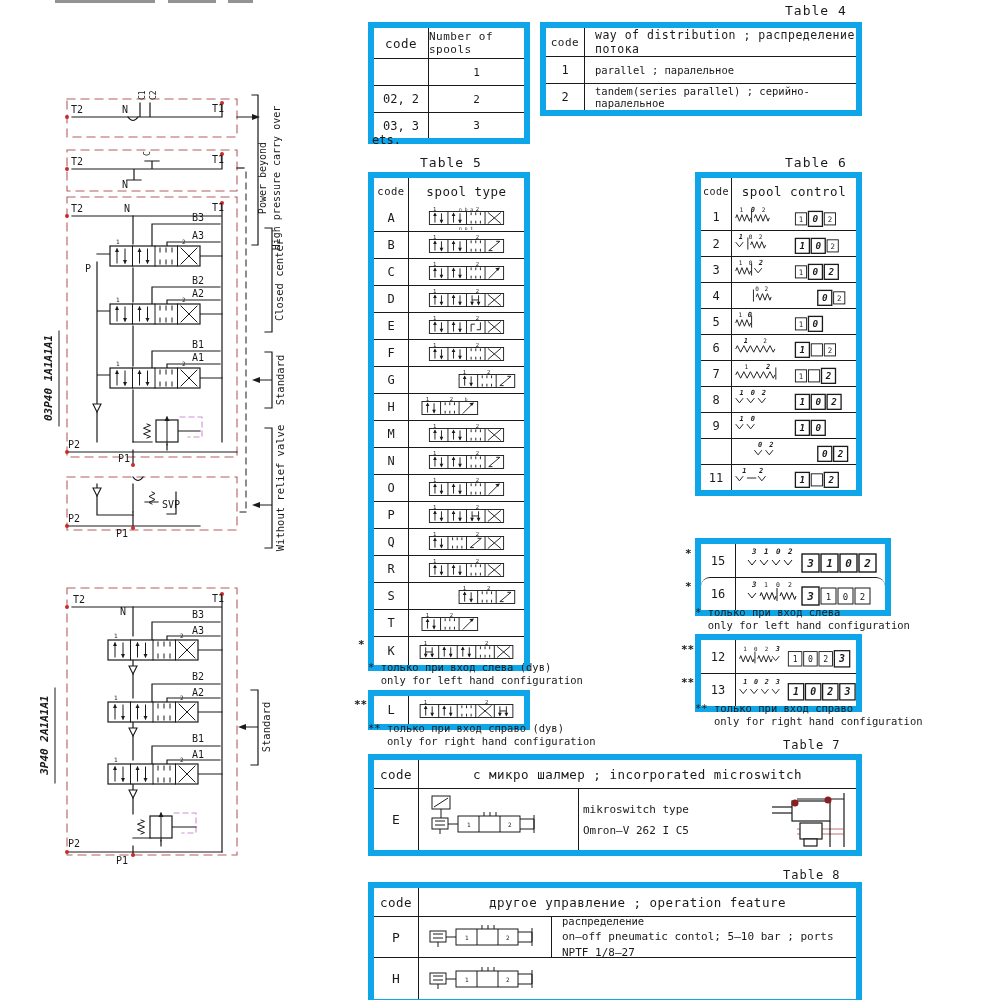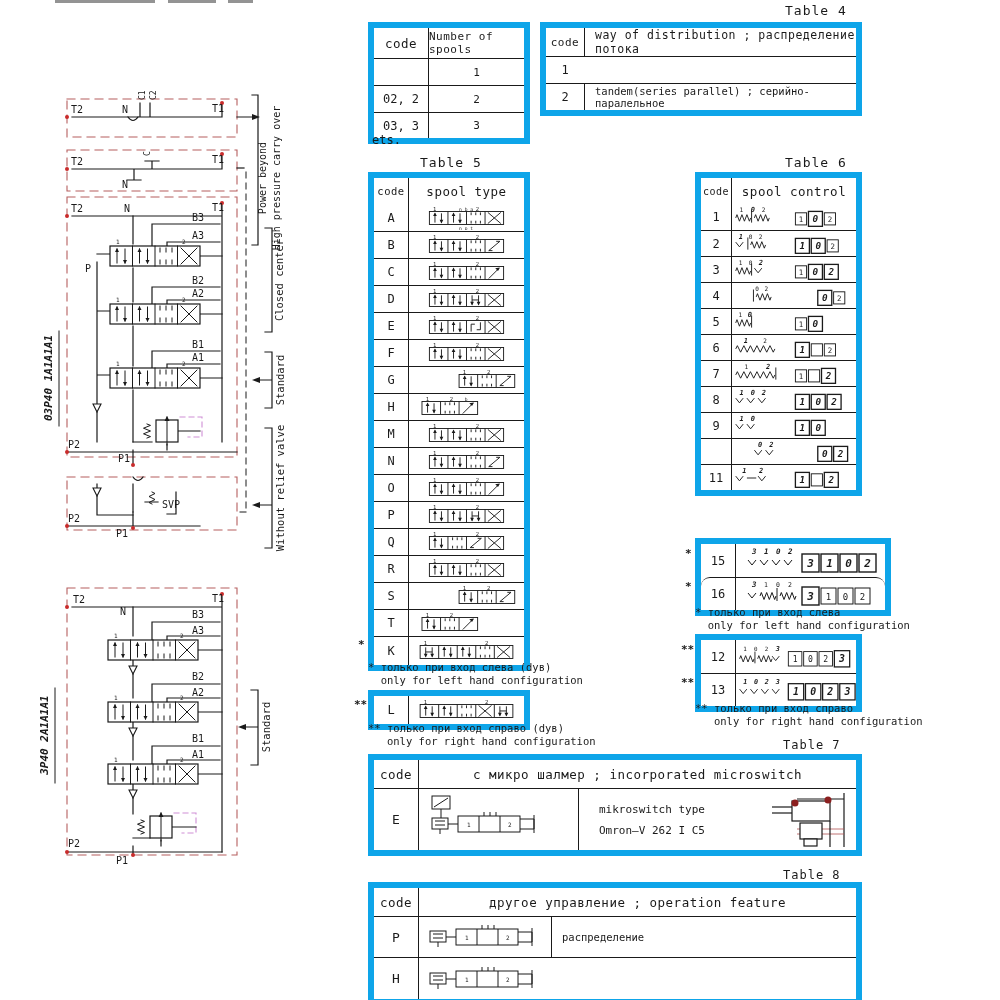--- a/index.html
+++ b/index.html
@@ -350,20 +350,21 @@
   <div class="note" style="left:372px;top:134px;font-size:12px">ets.</div>
 
   <div class="ttl" style="left:785px;top:3px">Table 4</div>
   <div class="tbl" style="left:540px;top:22px;width:322px">
     <div class="trow" style="height:28px">
       <div class="tcell hdr" style="width:38px;font-size:11px">code</div>
       <div class="tcell hdr left-pad" style="flex:1;font-size:11.5px">way of distribution ; распределение потока</div>
     </div>
     <div class="trow" style="height:27px">
       <div class="tcell" style="width:38px">1</div>
+      <div class="tcell left-pad" style="flex:1;font-size:10.5px">parallel ; паралельное</div>
     </div>
     <div class="trow" style="height:27px">
       <div class="tcell" style="width:38px">2</div>
       <div class="tcell left-pad" style="flex:1;font-size:10.5px">tandem(series parallel) ; серийно-паралельное</div>
     </div>
   </div>
 
   <div class="ttl" style="left:420px;top:155px">Table 5</div>
   <div class="tbl" style="left:368px;top:172px;width:162px">
     <div class="trow" style="height:26px">
@@ -1212,21 +1213,21 @@
             <rect x="8" y="24" width="16" height="11" stroke="#1a1a1a" stroke-width="1" fill="#fff"></rect>
             <line x1="11" y1="27" x2="21" y2="27" stroke="#1a1a1a" stroke-width="1" fill="none"></line>
             <line x1="11" y1="31" x2="21" y2="31" stroke="#1a1a1a" stroke-width="1" fill="none"></line>
             <line x1="24" y1="30" x2="34" y2="30" stroke="#1a1a1a" stroke-width="1" fill="none"></line>
             <line x1="16" y1="35" x2="16" y2="40" stroke="#1a1a1a" stroke-width="1" fill="none"></line>
             <rect x="8" y="2" width="18" height="13" stroke="#1a1a1a" stroke-width="1" fill="#fff"></rect>
             <line x1="10" y1="13" x2="24" y2="4" stroke="#1a1a1a" stroke-width="1" fill="none"></line>
             <line x1="17" y1="15" x2="17" y2="24" stroke="#1a1a1a" stroke-width="1" fill="none"></line>
           </svg>
         </div>
-      <div class="tcell" style="flex:1;justify-content:flex-start;padding-left:20px;gap:8px">
+      <div class="tcell" style="flex:1;justify-content:flex-start;padding-left:4px;gap:8px">
         <div class="col" style="gap:8px">
           <span style="font-size:11px">mikroswitch type</span>
           <span style="font-size:11px">Omron–V 262 I C5</span>
         </div>
         <svg id="t7-ms" width="112" height="58" style="margin-left:auto;margin-right:2px">
             <line x1="102" y1="2" x2="102" y2="56" stroke="#1a1a1a" stroke-width="1.2" fill="none"></line>
             <line x1="55" y1="8" x2="102" y2="8" stroke="#1a1a1a" stroke-width="1.2" fill="none"></line>
             <rect x="50" y="10" width="38" height="20" stroke="#1a1a1a" stroke-width="1.2" fill="#fff"></rect>
             <line x1="30" y1="16" x2="50" y2="16" stroke="#1a1a1a" stroke-width="1.2" fill="none"></line>
             <line x1="30" y1="22" x2="50" y2="22" stroke="#1a1a1a" stroke-width="1.2" fill="none"></line>
@@ -1264,20 +1265,21 @@
             <line x1="110" y1="9" x2="110" y2="27" stroke="#1a1a1a" stroke-width="1" fill="none"></line>
             <rect x="8" y="12" width="16" height="11" stroke="#1a1a1a" stroke-width="1" fill="#fff"></rect>
             <line x1="11" y1="15" x2="21" y2="15" stroke="#1a1a1a" stroke-width="1" fill="none"></line>
             <line x1="11" y1="19" x2="21" y2="19" stroke="#1a1a1a" stroke-width="1" fill="none"></line>
             <line x1="24" y1="18" x2="34" y2="18" stroke="#1a1a1a" stroke-width="1" fill="none"></line>
             <line x1="16" y1="23" x2="16" y2="28" stroke="#1a1a1a" stroke-width="1" fill="none"></line>
           </svg>
         </div>
       <div class="tcell col left-pad" style="flex:1;align-items:flex-start">
         <span class="feature-ru">распределение</span>
+        <span class="feature-en">on–off pneumatic contol; 5–10 bar ; ports NPTF 1/8–27</span>
       </div>
     </div>
     <div class="trow" style="height:42px">
       <div class="tcell" style="width:44px;font-size:13px">H</div>
       <div class="tcell" style="width:133px">
           <svg id="t8-v2" width="126" height="36">
             <rect x="34" y="10" width="62" height="16" stroke="#1a1a1a" stroke-width="1" fill="#fff"></rect>
             <line x1="55" y1="10" x2="55" y2="26" stroke="#1a1a1a" stroke-width="1" fill="none"></line>
             <line x1="76" y1="10" x2="76" y2="26" stroke="#1a1a1a" stroke-width="1" fill="none"></line>
             <text x="43" y="21" font-size="6" fill="#1a1a1a">1</text>

